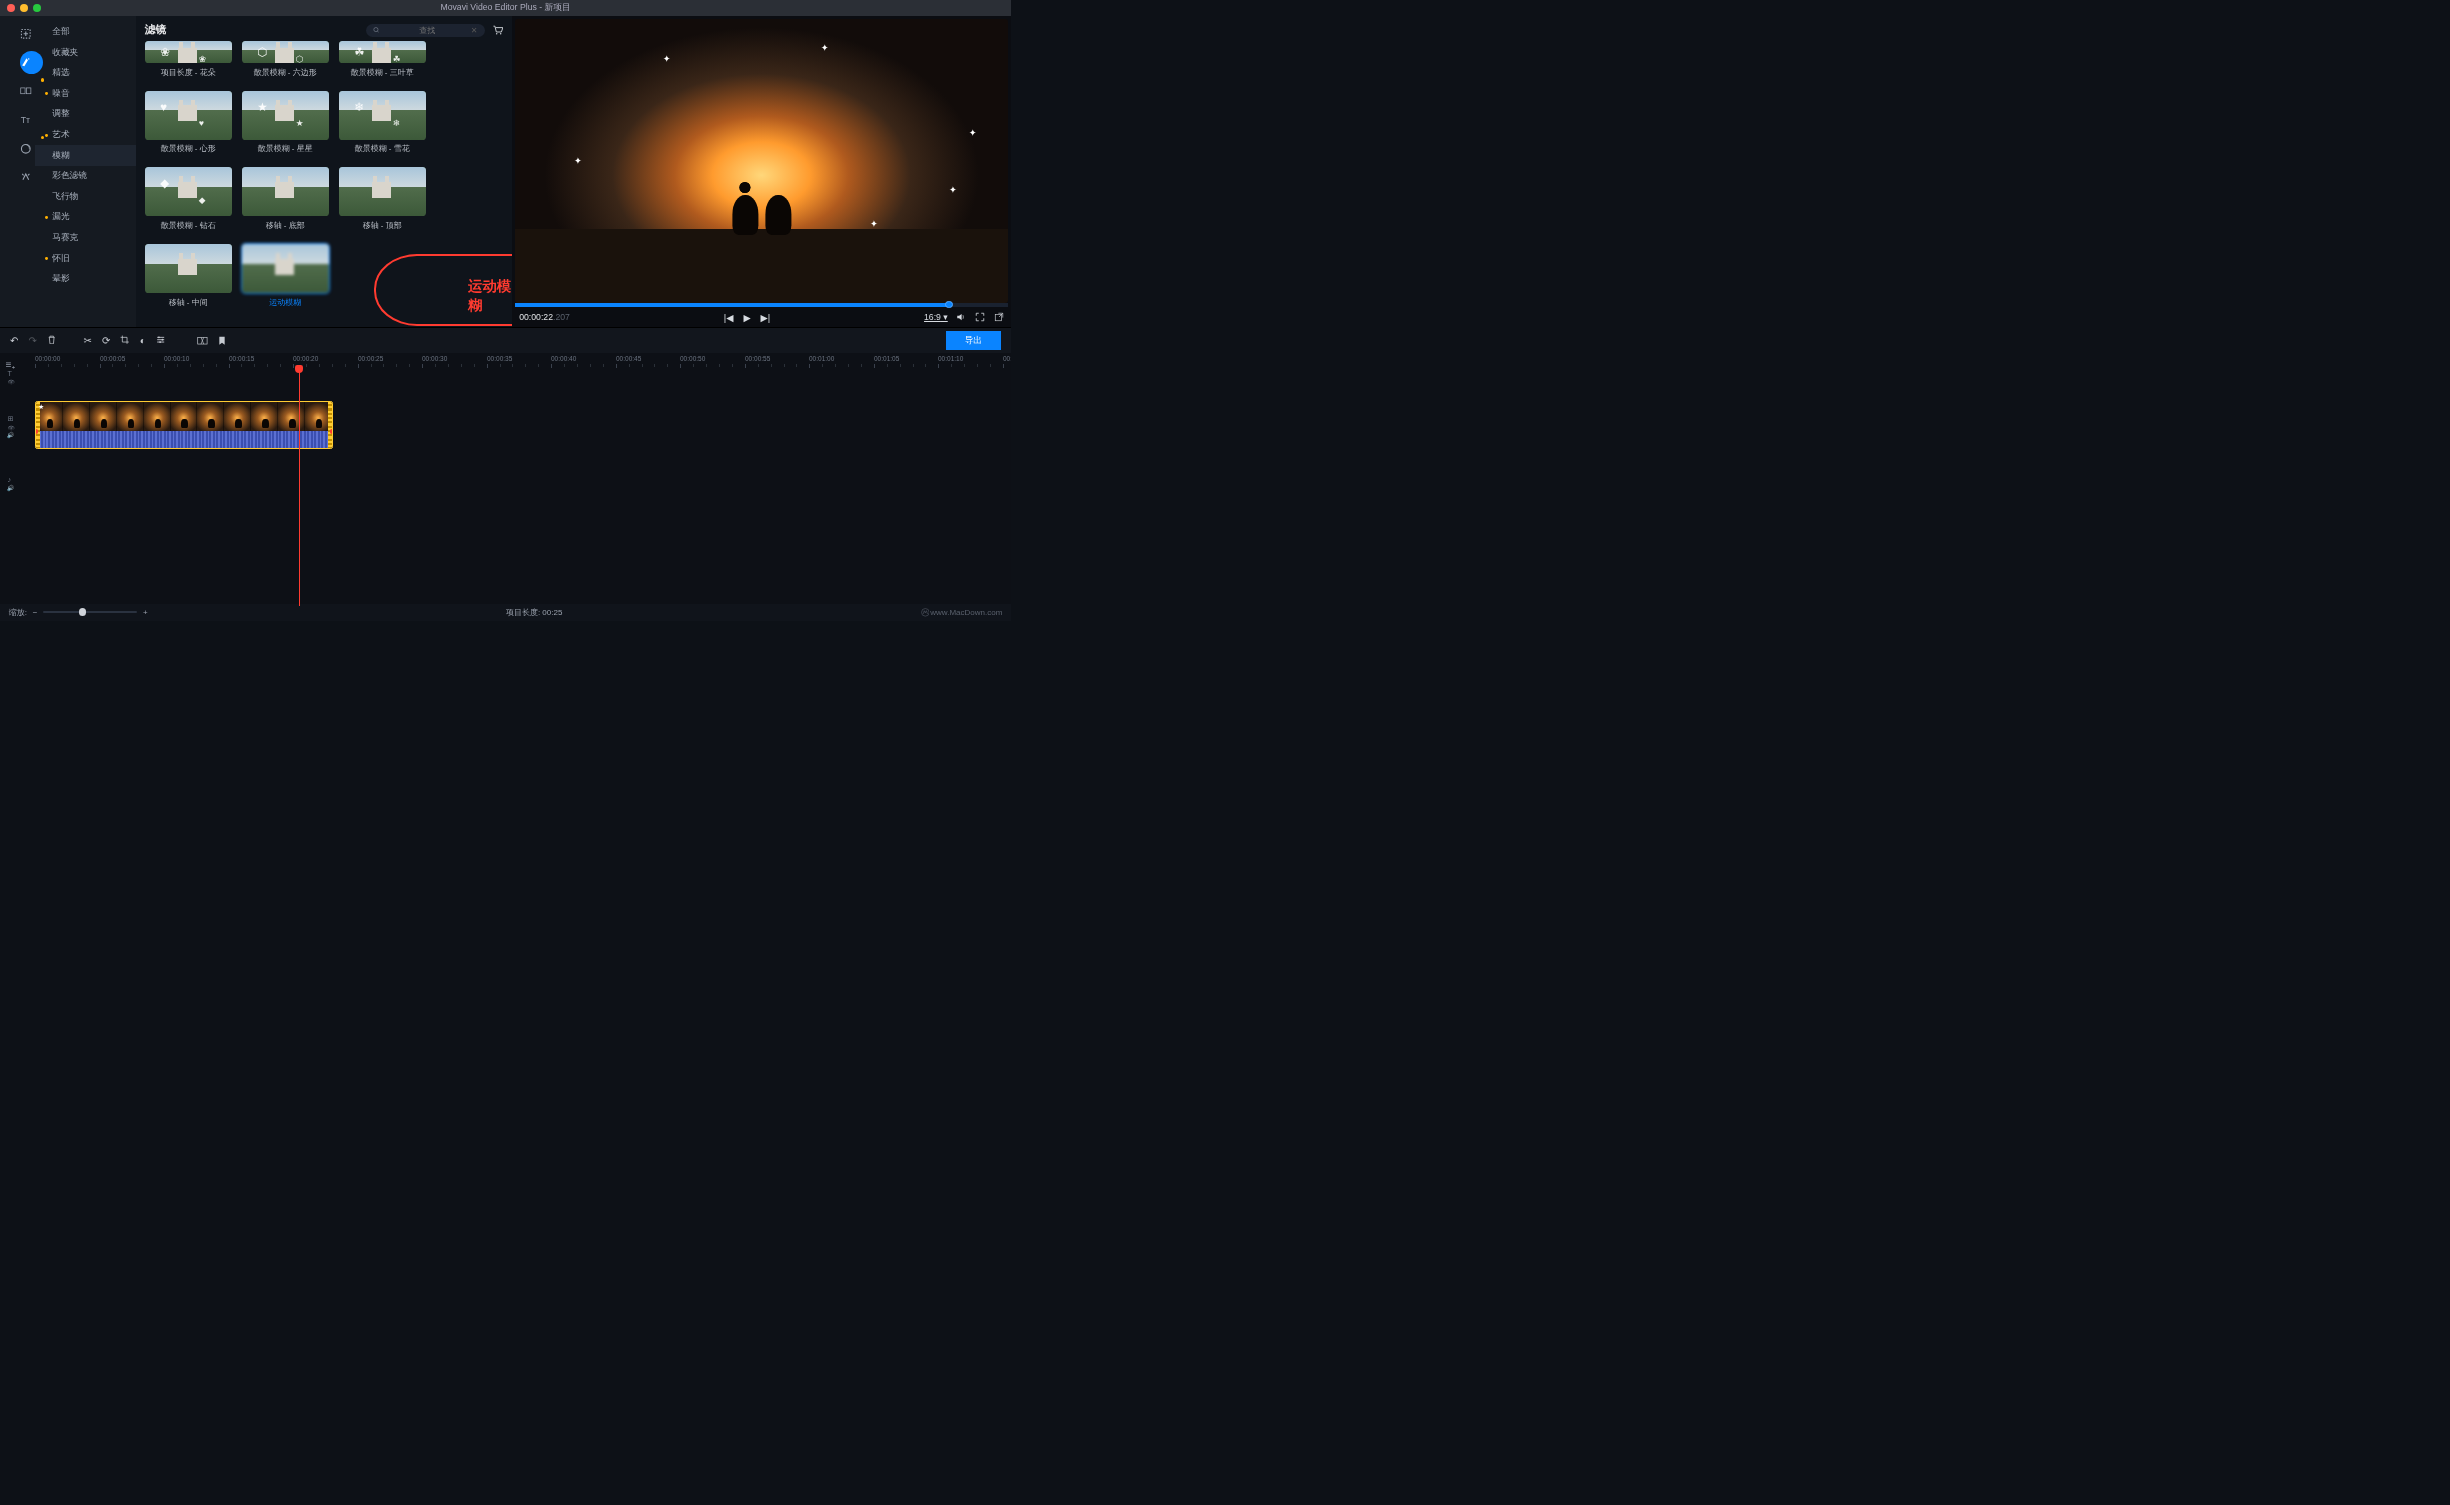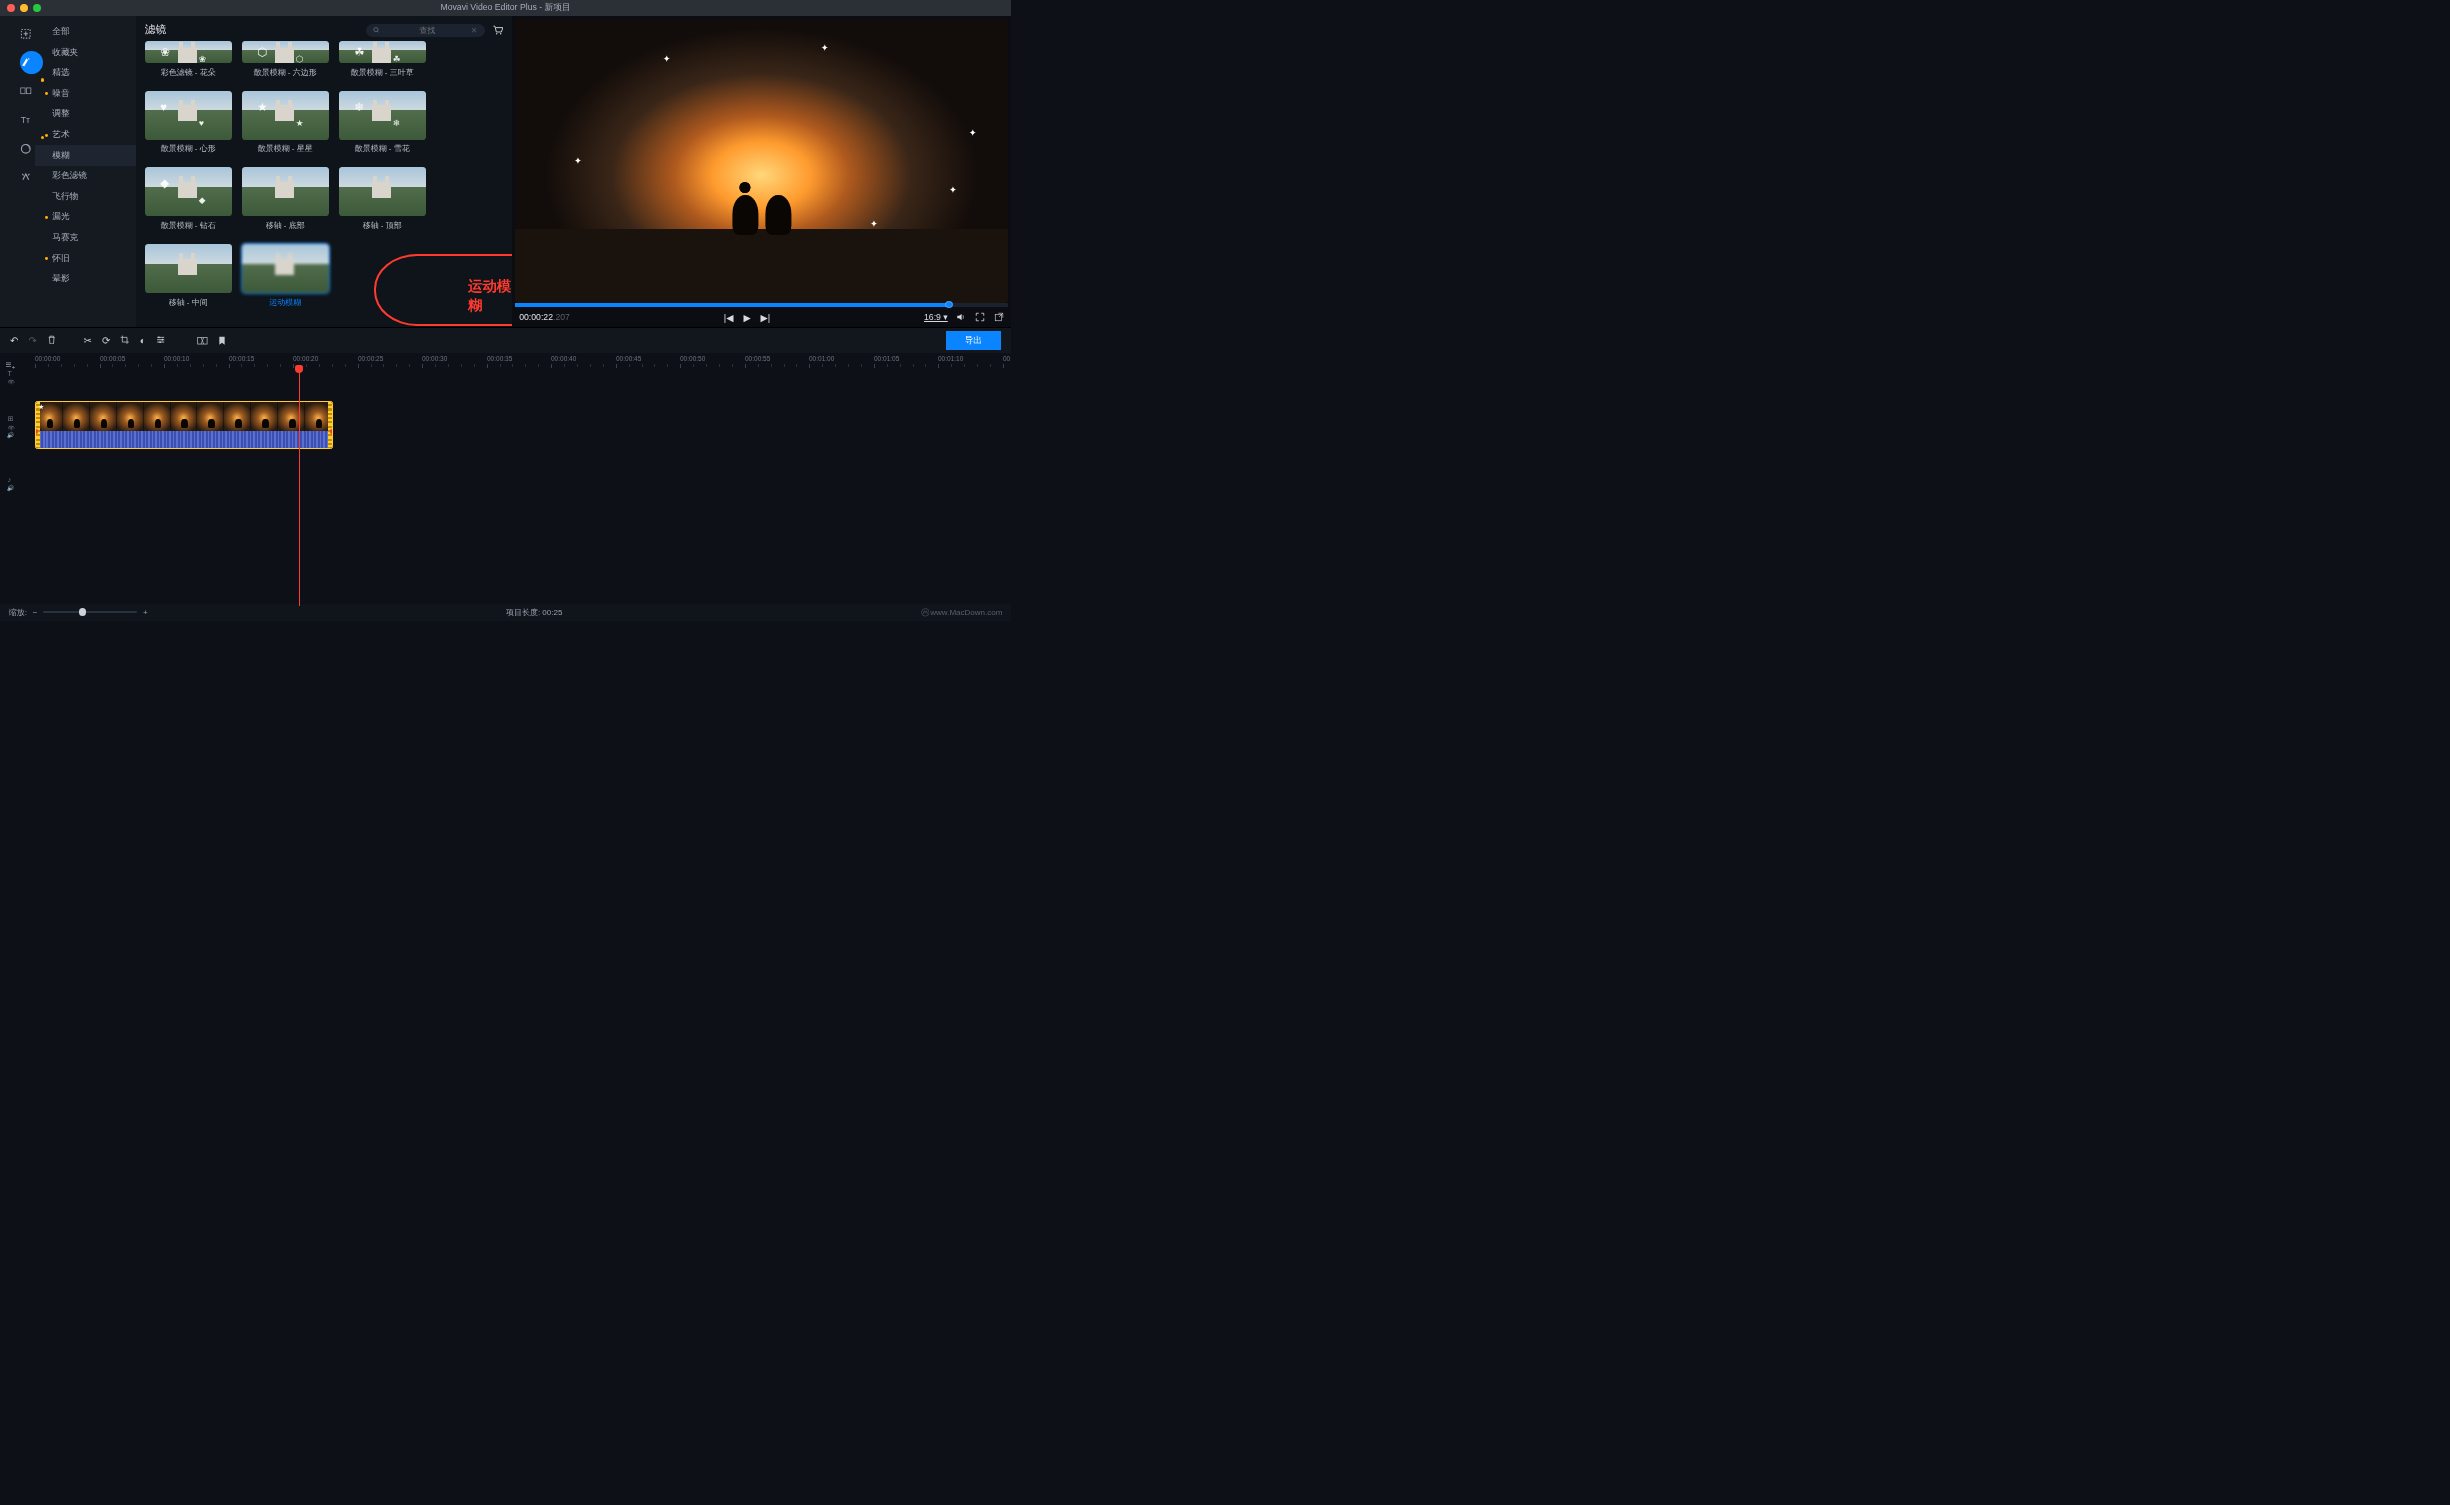--- a/index.html
+++ b/index.html
@@ -20,21 +20,21 @@
 .iconcol .ibtn .dot { position:absolute; top:-1.4px; right:-1.4px; width:3.6px; height:3.6px; background:#ffb000; border-radius:50%; }
 
 .catcol { width:101px; background:#151a21; padding-top:5.8px; font-size:8.7px; }
 .catcol .cat { padding:4.3px 10px; color:#a9b1bd; cursor:pointer; display:flex; align-items:center; position:relative; }
 .catcol .cat.sel { background:#1e2530; }
 .catcol .cat .cdot { width:2.9px; height:2.9px; border-radius:50%; background:#ffb000; margin-right:4.3px; }
 .catcol .cat .nodot { width:2.9px; height:2.9px; margin-right:4.3px; }
 
 .browser { width:376px; background:#0f141b; padding:7.2px 8.7px 0 8.7px; position:relative; overflow:hidden; }
 .browser-head { display:flex; align-items:center; justify-content:space-between; margin-bottom:4.3px; }
-.browser-head h3 { font-size:10.8px; font-weight:400; color:#e8e9eb; }
+.browser-head h3 { font-size:10.8px; font-weight:700; color:#e8e9eb; }
 .search { display:flex; align-items:center; background:#1c2330; border-radius:14.4px; padding:2.2px 7.2px; width:119px; font-size:8px; color:#7a828f; }
 .search input { background:transparent; border:none; outline:none; color:#cfd3d9; width:100%; font-size:8px; margin-left:4.3px;text-align:center; }
 .cart { color:#cfd3d9; font-size:10px; margin-left:7.2px; cursor:pointer; }
 
 .grid { display:flex; flex-wrap:wrap; gap:13px 10px; }
 .tile { width:87px; display:flex; flex-direction:column; align-items:center; font-size:8px; color:#b9bec6; }
 .thumb { width:87px; height:49px; border-radius:3.6px; background:linear-gradient(#5f7a58,#3c5939); position:relative; overflow:hidden; }
 .thumb.short { height:21.7px; }
 .thumb .sky { position:absolute; top:0; left:0; right:0; height:40%; background:linear-gradient(#a8c5da,#cdd9df); }
 .thumb .castle { position:absolute; left:38%; top:30%; width:19px; height:16px; background:#d9d5cc; }
@@ -245,21 +245,21 @@
       </div>
     </div>
     <div class="grid" id="grid">
         <div class="tile">
           <div class="thumb short">
             <div class="sky"></div>
             <div class="castle"></div>
             <span class="shape" style="top:18%;left:18%;">❀</span>
             <span class="shape" style="top:56%;left:62%;font-size:8.7px;">❀</span>
           </div>
-          <div class="lbl">彩色滤镜 - 花朵</div>
+          <div class="lbl">项目长度 - 花朵</div>
         </div>
         <div class="tile">
           <div class="thumb short">
             <div class="sky"></div>
             <div class="castle"></div>
             <span class="shape" style="top:18%;left:18%;">⬡</span>
             <span class="shape" style="top:56%;left:62%;font-size:8.7px;">⬡</span>
           </div>
           <div class="lbl">散景模糊 - 六边形</div>
         </div>

